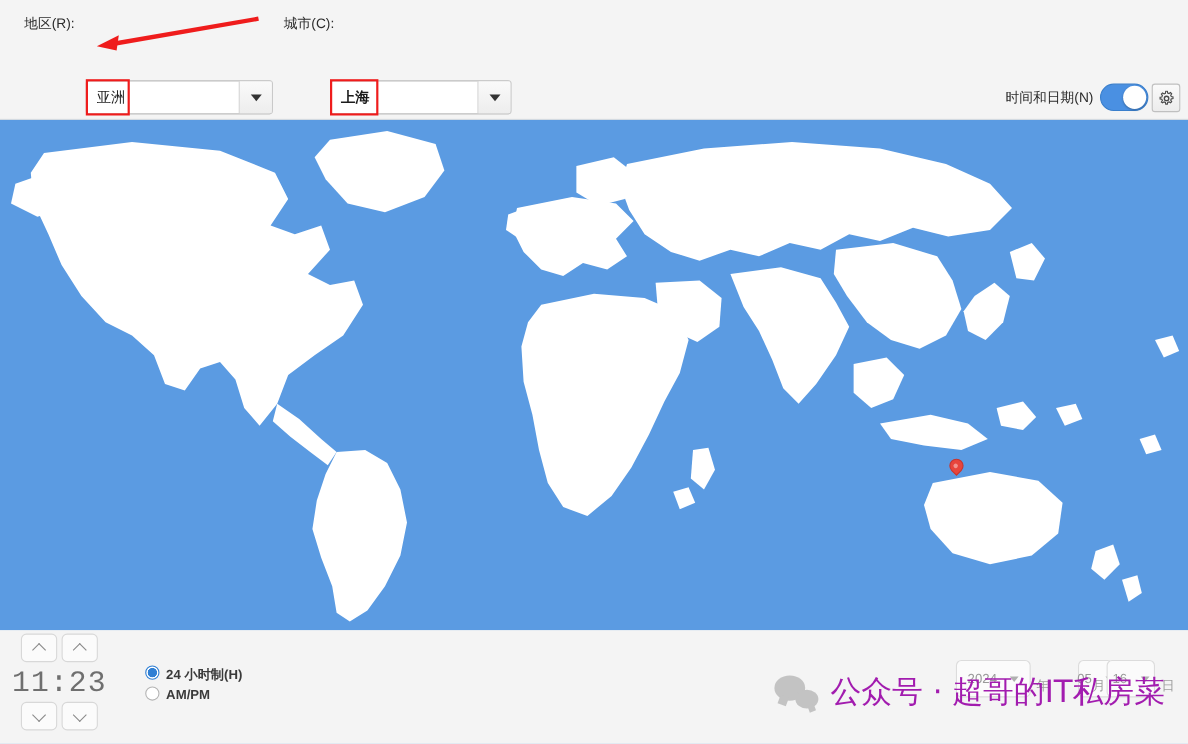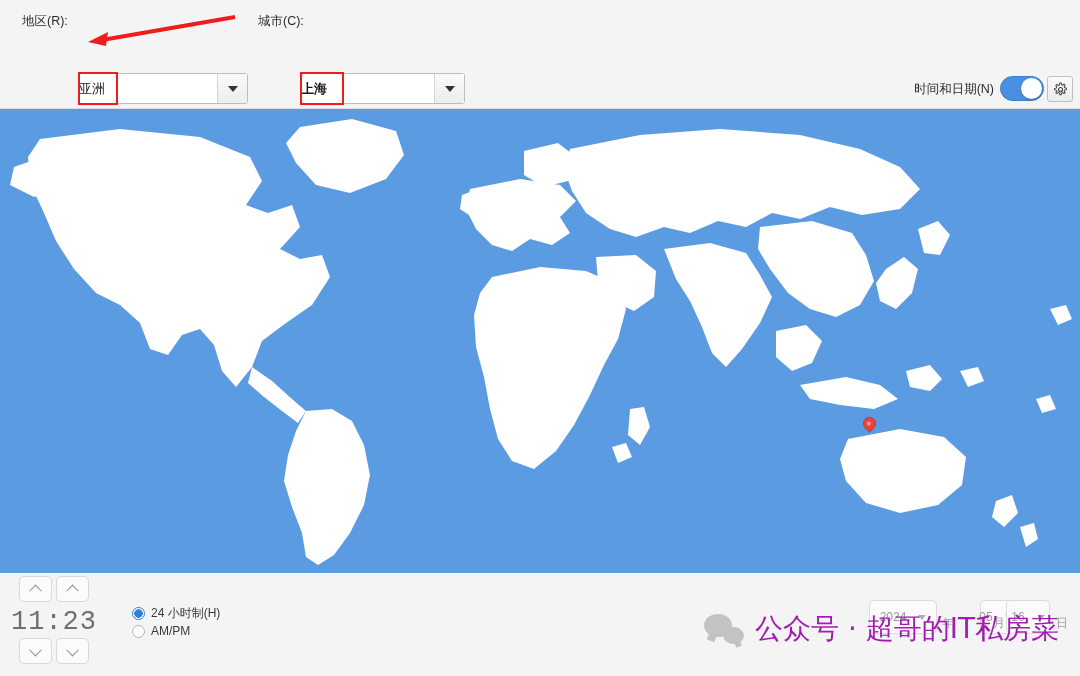--- a/index.html
+++ b/index.html
@@ -86,21 +86,21 @@
   .selrow {
     position: absolute; left: 0; top: 68px; width: 1080px; height: 41px;
     background: #f4f4f4; border-bottom: 1px solid #dfdfdf;
   }
   .lbl { position: absolute; font-size: 12.5px; color: #2b2b2b; top: 13px; }
   .combo {
     position: absolute; top: 73px; height: 31px; background: #ffffff;
     border: 1px solid #bdbdbd; border-radius: 3px; display: flex; align-items: center;
     cursor: pointer;
   }
-  .combo .cval { font-size: 13px; color: #1c1c1c; flex: 1; }
+  .combo .cval { padding-left: 9px; font-size: 13px; color: #1c1c1c; flex: 1; }
   .combo .carrow {
     width: 30px; height: 29px; border-left: 1px solid #d4d4d4;
     background: linear-gradient(#fafafa, #ededed);
     display: flex; align-items: center; justify-content: center;
   }
   .tri-d { width: 0; height: 0; border-left: 5px solid transparent; border-right: 5px solid transparent; border-top: 6px solid #333; }
   .redbox { position: absolute; border: 2.5px solid #ef1c1c; z-index: 5; pointer-events: none; }
 
   .nettime-label { position: absolute; right: 86px; top: 81px; font-size: 12.5px; color: #2b2b2b; }
   .toggle {
@@ -142,21 +142,21 @@
     background: #fbfbfb; border: 1px solid #d8d8d8;
     display: flex; align-items: center; justify-content: center; cursor: pointer;
   }
   .chev { width: 9px; height: 9px; border-left: 1.6px solid #8a8a8a; border-top: 1.6px solid #8a8a8a; }
   .chev.up { transform: rotate(45deg) translate(1px,1px); }
   .chev.dn { transform: rotate(-135deg) translate(1px,1px); }
   .clock {
     position: absolute; left: 11px; top: 607px; font-size: 27px; color: #6f6f6f;
     font-family: Liberation Mono, monospace; letter-spacing: 1px;
   }
-  .radio-row { position: absolute; display: flex; align-items: center; gap: 6px; cursor: pointer; }
+  .radio-row { position: absolute; display: flex; gap: 6px; cursor: pointer; font-weight: bold; }
   .radio { width: 13px; height: 13px; border-radius: 50%; border: 1.5px solid #b4b4b4; background: #fff; }
   .radio.on { border: 1.5px solid #2f7fd4; background: radial-gradient(circle, #2f7fd4 0 4px, #fff 4.5px 100%); }
   .radio-lbl { font-size: 12px; color: #3a3a3a; }
 
   .dfield {
     position: absolute; height: 34px; border-radius: 5px; background: #fbfbfb;
     border: 1px solid #dcdcdc; display: flex; align-items: center; justify-content: center;
     gap: 12px; cursor: pointer; color: #9a9a9a; font-size: 12px;
   }
   .tri-sm { width: 0; height: 0; border-left: 4px solid transparent; border-right: 4px solid transparent; border-top: 5px solid #b0b0b0; }

